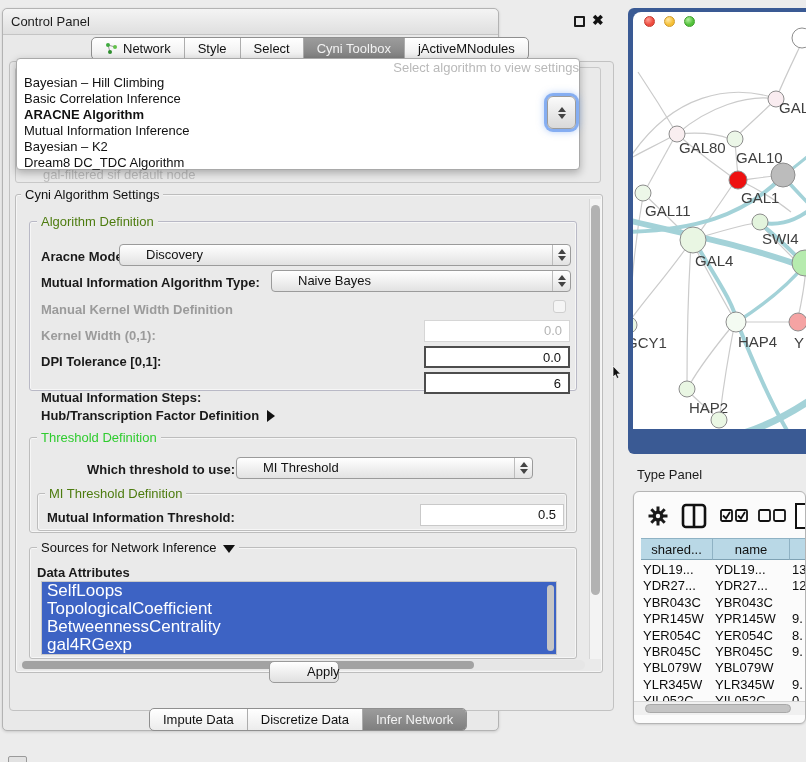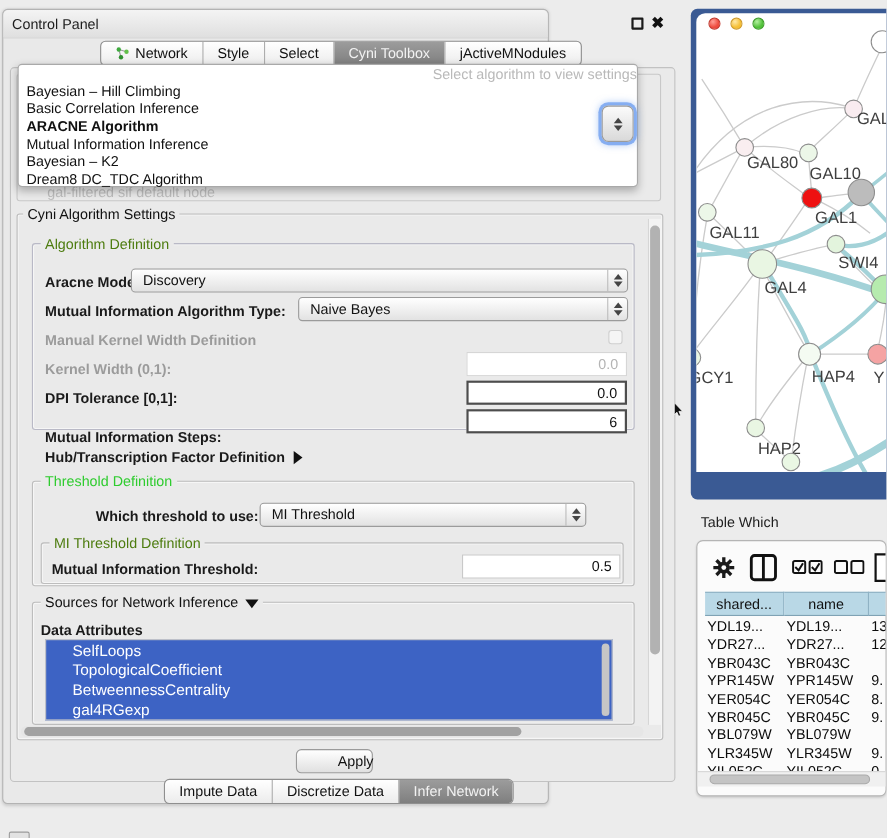--- a/index.html
+++ b/index.html
@@ -45,46 +45,46 @@
   
   .grp { position:absolute; border:1px solid #bdbdbd; border-radius:3px; box-shadow:inset 0 0 0 1px rgba(255,255,255,.55); }
   .grp-title { position:absolute; background:#eaeaea; padding:0 4px; font-size:13px; white-space:nowrap; z-index:2; }
   .t-blue { color:#4d7c0f; }
   .t-green { color:#2fcc2f; }
 
   .lbl { position:absolute; font-size:13px; font-weight:bold; color:#1a1a1a; white-space:nowrap; }
   .lbl.dis { color:#9b9b9b; }
 
   .combo { position:absolute; height:22px; border:1px solid #9b9b9b; border-radius:4px;
-           background:linear-gradient(#ffffff,#e2e2e2); font-size:13px; line-height:20px; padding-left:10px; }
+           background:linear-gradient(#ffffff,#e2e2e2); font-size:13px; line-height:20px; padding-left:26px; }
   .stepper { position:absolute; right:0; top:0; bottom:0; width:18px; border-left:1px solid #bcbcbc;
            display:flex; flex-direction:column; align-items:center; justify-content:center; gap:2px; }
   .tri-up { width:0; height:0; border-left:4px solid transparent; border-right:4px solid transparent; border-bottom:5px solid #444; }
   .tri-dn { width:0; height:0; border-left:4px solid transparent; border-right:4px solid transparent; border-top:5px solid #444; }
   .tri-right { display:inline-block; width:0; height:0; border-top:6px solid transparent; border-bottom:6px solid transparent; border-left:8px solid #111; margin-left:8px; vertical-align:-2px; }
   .tri-down-b { display:inline-block; width:0; height:0; border-left:6px solid transparent; border-right:6px solid transparent; border-top:8px solid #111; margin-left:6px; vertical-align:-1px; }
 
   .fld { position:absolute; height:22px; background:#fff; border:1px solid #c9c9c9; font-size:13px;
          text-align:right; padding:0 7px; line-height:20px; }
   .fld.strong { border:2px solid #4d4d4d; }
   .fld.dis { color:#b4b4b4; border-color:#d6d6d6; }
 
   .chk { position:absolute; width:13px; height:13px; border:1px solid #cfcfcf; border-radius:3px; background:#f5f5f5; }
 
   .attr-list { position:absolute; left:38px; top:572px; width:516px; height:74px; background:#3d63c4;
                border:1px solid #c9c9c9; overflow:hidden; }
-  .attr-item { height:18px; line-height:18px; color:#fff; font-size:14px; padding-left:24px; }
+  .attr-item { height:18px; line-height:18px; color:#fff; font-size:17px; padding-left:5px; }
   .attr-vthumb { position:absolute; right:2px; top:3px; width:7px; height:66px; border-radius:3.5px; background:#c6c6c6; }
 
   .vscroll-track { position:absolute; left:586px; top:190px; width:12px; height:460px; background:#f3f3f3; border-left:1px solid #d6d6d6; }
   .vscroll-thumb { position:absolute; left:1px; top:6px; width:9px; height:390px; border-radius:4.5px; background:#b2b2b2; }
   .hscroll-track { position:absolute; left:16px; top:651px; width:566px; height:10px; background:#e6e6e6; border-radius:5px; }
   .hscroll-thumb { position:absolute; left:3px; top:1px; width:452px; height:8px; border-radius:4px; background:#a2a2a2; }
 
-  .apply-btn { position:absolute; left:266px; top:672px; width:70px; height:22px; border:1px solid #9a9a9a;
+  .apply-btn { position:absolute; left:266px; top:652px; width:70px; height:22px; border:1px solid #9a9a9a;
                border-radius:5px; background:linear-gradient(#ffffff,#e0e0e0); font-size:13px; text-align:center; line-height:20px;padding-left:37px; }
 
   
   #net { position:absolute; left:628px; top:8px; width:178px; height:446px; background:#3a5a94; border-radius:6px 0 0 6px; overflow:hidden; }
   #net-win { position:absolute; left:5px; top:4px; width:173px; height:417px; background:#fff; border-radius:8px 0 0 0; overflow:hidden; }
   .light { position:absolute; top:4px; width:11px; height:11px; border-radius:50%; }
   .light.r { left:11px; background:radial-gradient(circle at 35% 30%, #ff9f96, #ee4b3e 60%); border:1px solid #c23a30; }
   .light.y { left:31px; background:radial-gradient(circle at 35% 30%, #ffe9a8, #f5bf35 60%); border:1px solid #cf9a2a; }
   .light.g { left:51px; background:radial-gradient(circle at 35% 30%, #b4f0a0, #52c13a 60%); border:1px solid #3f9e2c; }
 
@@ -311,21 +311,21 @@
         <text x="105" y="335" font-size="15" fill="#3f3f3f" font-family="&quot;Liberation Sans&quot;, sans-serif">HAP4</text>
         <circle cx="165" cy="310" r="9" fill="#f5a3a3" stroke="#8d8d8d" stroke-width="1"></circle>
         <text x="161" y="336" font-size="15" fill="#3f3f3f" font-family="&quot;Liberation Sans&quot;, sans-serif">Y</text>
         <circle cx="54" cy="377" r="8" fill="#e9f6e3" stroke="#8d8d8d" stroke-width="1"></circle>
         <text x="56" y="401" font-size="15" fill="#3f3f3f" font-family="&quot;Liberation Sans&quot;, sans-serif">HAP2</text>
         <circle cx="86" cy="408" r="8" fill="#eaf7e4" stroke="#8d8d8d" stroke-width="1"></circle>
       </svg>
   </div>
 </div>
 
-<span class="tp-title">Table Which</span>
+<span class="tp-title">Type Panel</span>
 <div id="tp-win">
 
   <svg class="abs" style="left:13px; top:13px;" width="22" height="22" viewBox="0 0 22 22">
     <g fill="#1a1a1a">
         <circle cx="11" cy="11" r="5.5"></circle>
     <g stroke="#1a1a1a" stroke-width="3">
           <line x1="11" y1="1.5" x2="11" y2="6"></line>
           <line x1="11" y1="16" x2="11" y2="20.5"></line>
           <line x1="1.5" y1="11" x2="6" y2="11"></line>
           <line x1="16" y1="11" x2="20.5" y2="11"></line>

